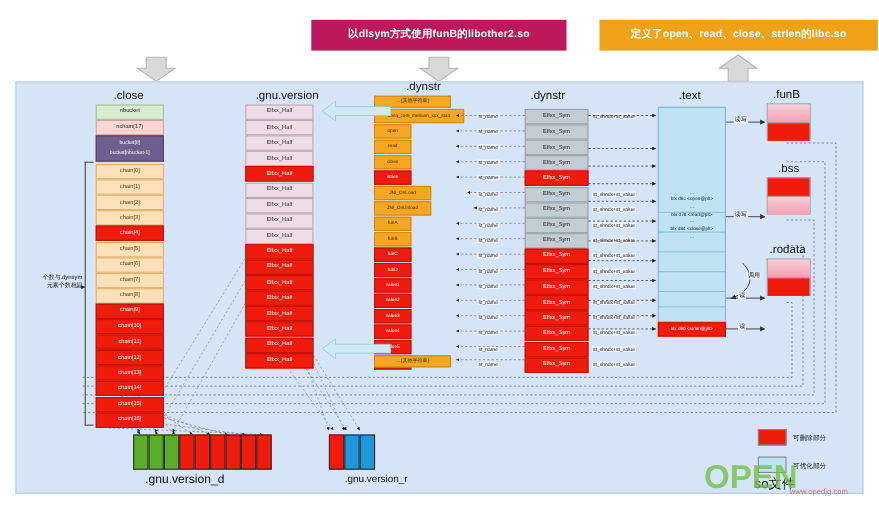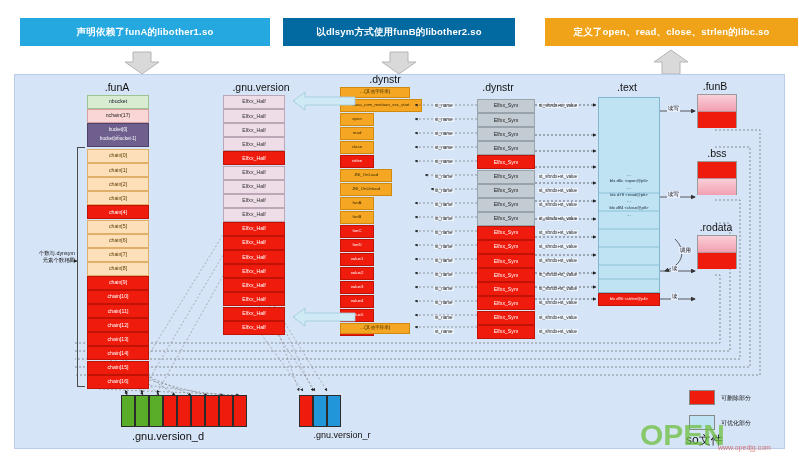--- a/index.html
+++ b/index.html
@@ -74,24 +74,21 @@
   svg.overlay { position: absolute; left: 0; top: 0; width: 799px; height: 459px;
                 pointer-events: none; }
   svg.panel-ov { position: absolute; left: 0; top: 0; width: 771px; height: 375px;
                  pointer-events: none; }
 </style>
 </head>
 <body>
 
 <div id="stage">
 
-  <div class="banner" style="left:20px; top:18px; width:250px; background:#25a8e0;">
-    <span>声明依赖了funA的libother1.so</span>
-  </div>
-  <div class="banner" style="left:283px; top:18px; width:232px; background:#0369a1;">
+  <div class="banner" style="left:283px; top:18px; width:232px; background:#be185d;">
     <span>以dlsym方式使用funB的libother2.so</span>
   </div>
   <div class="banner" style="left:545px; top:18px; width:253px; background:#f0a318;">
     <span>定义了open、read、close、strlen的libc.so</span>
   </div>
 
   <svg class="overlay">
     <g fill="#d9d9d9" stroke="#b5b5b5" stroke-width="1">
 
       <polygon points="133,52 151,52 151,62 159,62 142,74 125,62 133,62"></polygon>
@@ -138,21 +135,21 @@
 
       <g stroke="#555" stroke-width="0.6" stroke-dasharray="2,2" fill="none">
         <path d="M700,55 L745,55 L745,300 L60,300"></path>
         <path d="M700,72 L735,72 L735,292 L60,292"></path>
         <path d="M700,125 L725,125 L725,284 L60,284"></path>
         <path d="M700,148 L715,148 L715,276 L60,276"></path>
         <path d="M700,200 L705,200 L705,268 L60,268"></path>
       </g>
     </svg>
 
-    <div class="sec-title" style="left:72px; top:6px; width:60px;">.funA</div>
+    <div class="sec-title" style="left:72px; top:6px; width:60px;">.close</div>
 
     <div class="cell green" style="left:72px; top:20px; width:62px; height:14px;">
       <span>nbucket</span>
     </div>
     <div class="cell rose" style="left:72px; top:34px; width:62px; height:14px;">
       <span>nchain(17)</span>
     </div>
     <div class="cell purple" style="left:72px; top:48px; width:62px; height:24px; flex-direction:column; font-size:4.6px;">
       <span style="white-space:pre-line; text-align:center;">bucket[0]
 …

